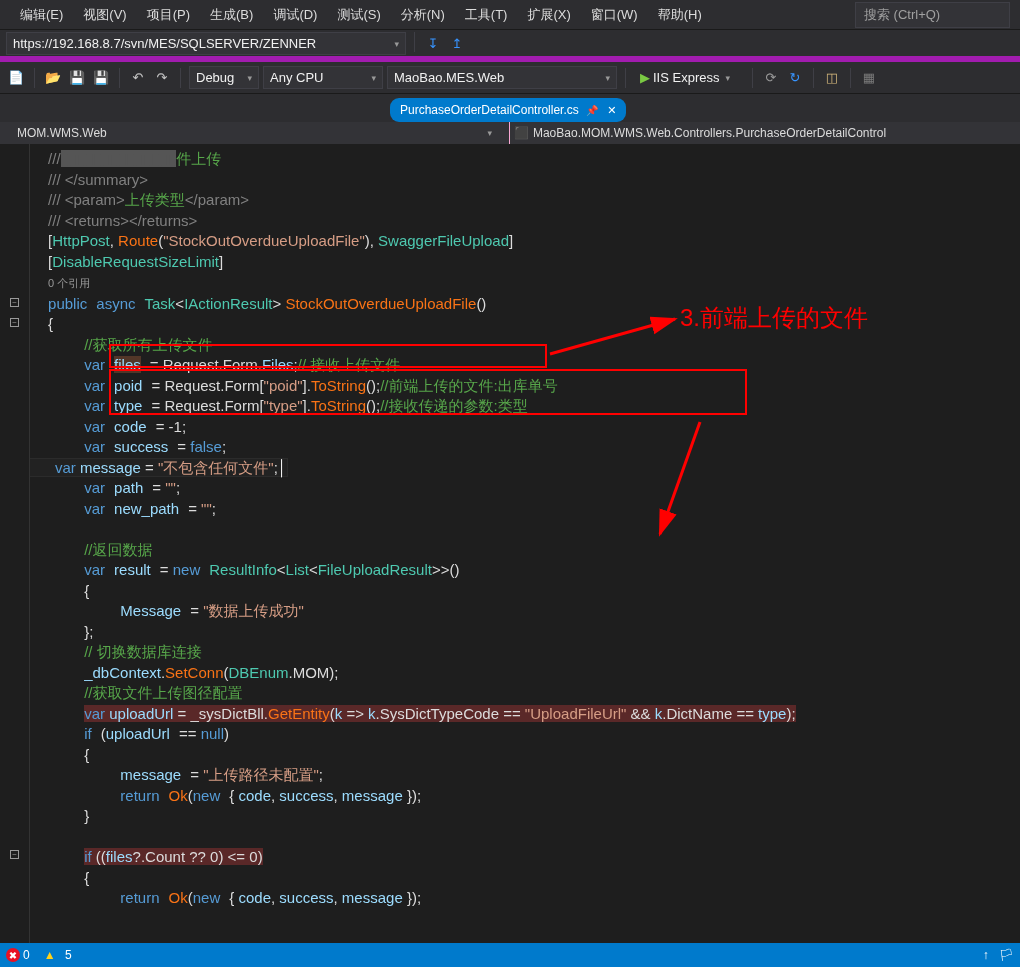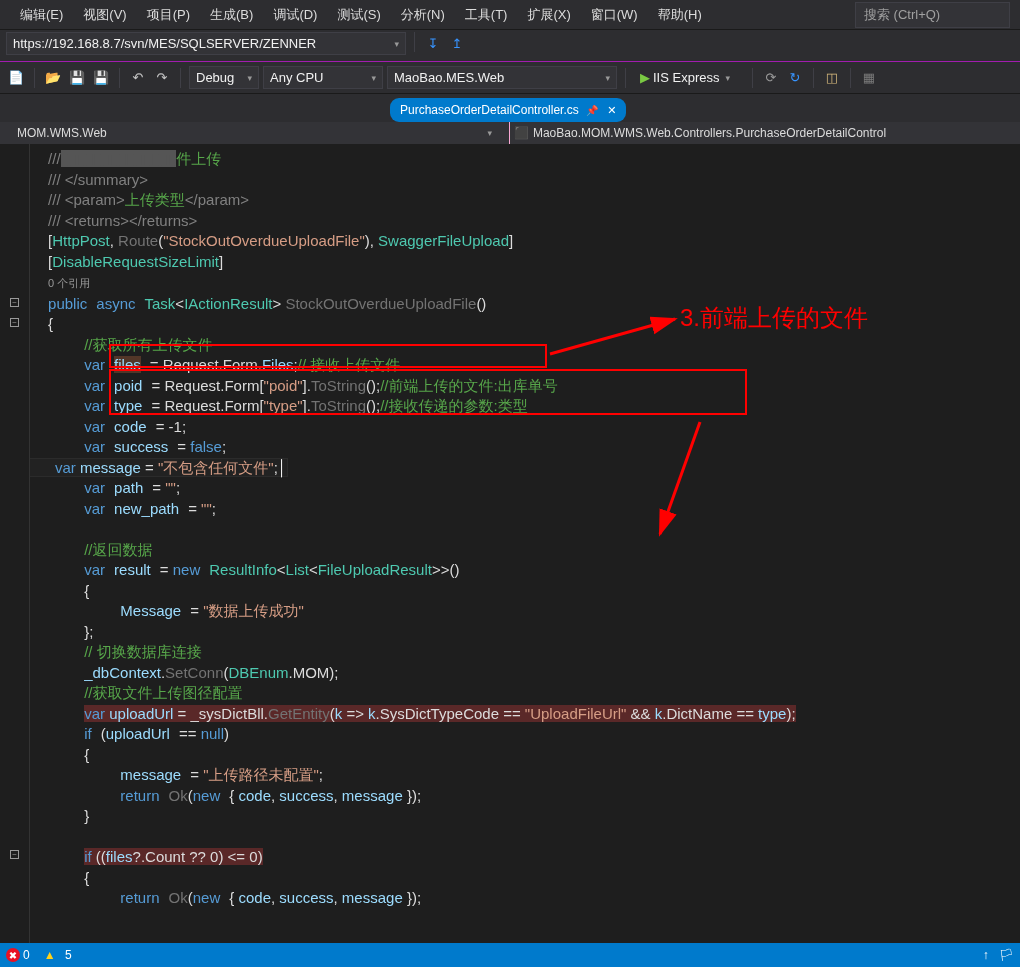--- a/index.html
+++ b/index.html
@@ -5,21 +5,21 @@
 * { margin: 0; padding: 0; box-sizing: border-box; font-family: "Segoe UI", Tahoma, sans-serif; }
 body { background: #2d2d30; color: #f1f1f1; font-size: 13px; width: 1020px; height: 967px; overflow: hidden; }
 
 
 .menu-bar { display: flex; align-items: center; height: 30px; padding: 0 10px; background: #2d2d30; border-bottom: 1px solid #1a1a1a; }
 .menu-bar .m { padding: 4px 10px; color: #dcdcdc; cursor: pointer; }
 .menu-bar .search { flex: 1; display: flex; justify-content: flex-end; }
 .menu-bar .search-box { background: #333337; color: #a0a0a0; padding: 3px 8px; width: 155px; border: 1px solid #3f3f46; }
 
 
-.toolbar1 { display: flex; align-items: flex-start; height: 32px; padding: 2px 6px; background: #2d2d30; border-bottom: 1px solid #a21caf; gap: 4px; }
+.toolbar1 { display: flex; align-items: flex-start; height: 32px; padding: 2px 6px; background: #2d2d30; border-bottom: 6px solid #a21caf; gap: 4px; }
 .toolbar2 { display: flex; align-items: center; height: 32px; padding: 2px 6px; background: #2d2d30; border-bottom: 1px solid #1a1a1a; gap: 4px; }
 .tb-btn { width: 20px; height: 22px; display: inline-flex; align-items: center; justify-content: center; cursor: pointer; color: #c5c5c5; }
 .tb-sep { width: 1px; height: 20px; background: #3f3f46; margin: 0 4px; }
 .tb-combo { background: #333337; color: #f1f1f1; border: 1px solid #3f3f46; padding: 3px 6px; display: inline-flex; align-items: center; min-width: 60px; }
 .tb-combo.wide { min-width: 400px; }
 .tb-combo .chev { margin-left: auto; font-size: 9px; color: #999; }
 .play { color: #7ac943; margin-right: 3px; }
 .refresh { color: #3794ff; }
 
 
@@ -39,21 +39,21 @@
 .editor-wrap { display: flex; height: 853px; background: #1e1e1e; position: relative; }
 .fold-col { width: 30px; background: #1e1e1e; border-right: 1px solid #333; position: relative; }
 .fold-box { position: absolute; left: 10px; width: 9px; height: 9px; border: 1px solid #999; background: #1e1e1e; font-size: 8px; line-height: 7px; text-align: center; color: #999; }
 .code { flex: 1; font-family: Consolas, monospace; font-size: 15px; line-height: 20.5px; padding-top: 5px; white-space: pre; overflow: hidden; }
 .c-gray { color: #808080; }
 .c-green{ color: #57a64a; }
 .c-teal { color: #4ec9b0; }
 .c-key  { color: #569cd6; }
 .c-str  { color: #d69d85; }
 .c-var  { color: #9cdcfe; }
-.c-yel  { color: #737373; }
+.c-yel  { color: #f97316; }
 .c-white{ color: #dcdcdc; }
 .refcount { font-size: 11px; color: #999; }
 .hl-y { background: rgba(180,100,60,0.35); }
 .hl-r { background: rgba(140,50,50,0.55); }
 .cursor-line { background: rgba(255,255,255,0.02); outline: 1px solid rgba(255,255,255,0.06); }
 
 
 .anno { position: absolute; pointer-events: none; }
 .anno svg { position: absolute; top: 0; left: 0; }
 .anno-text { position: absolute; color: #ff0000; font-size: 24px; font-family: "Microsoft YaHei", sans-serif; font-weight: 400; }

